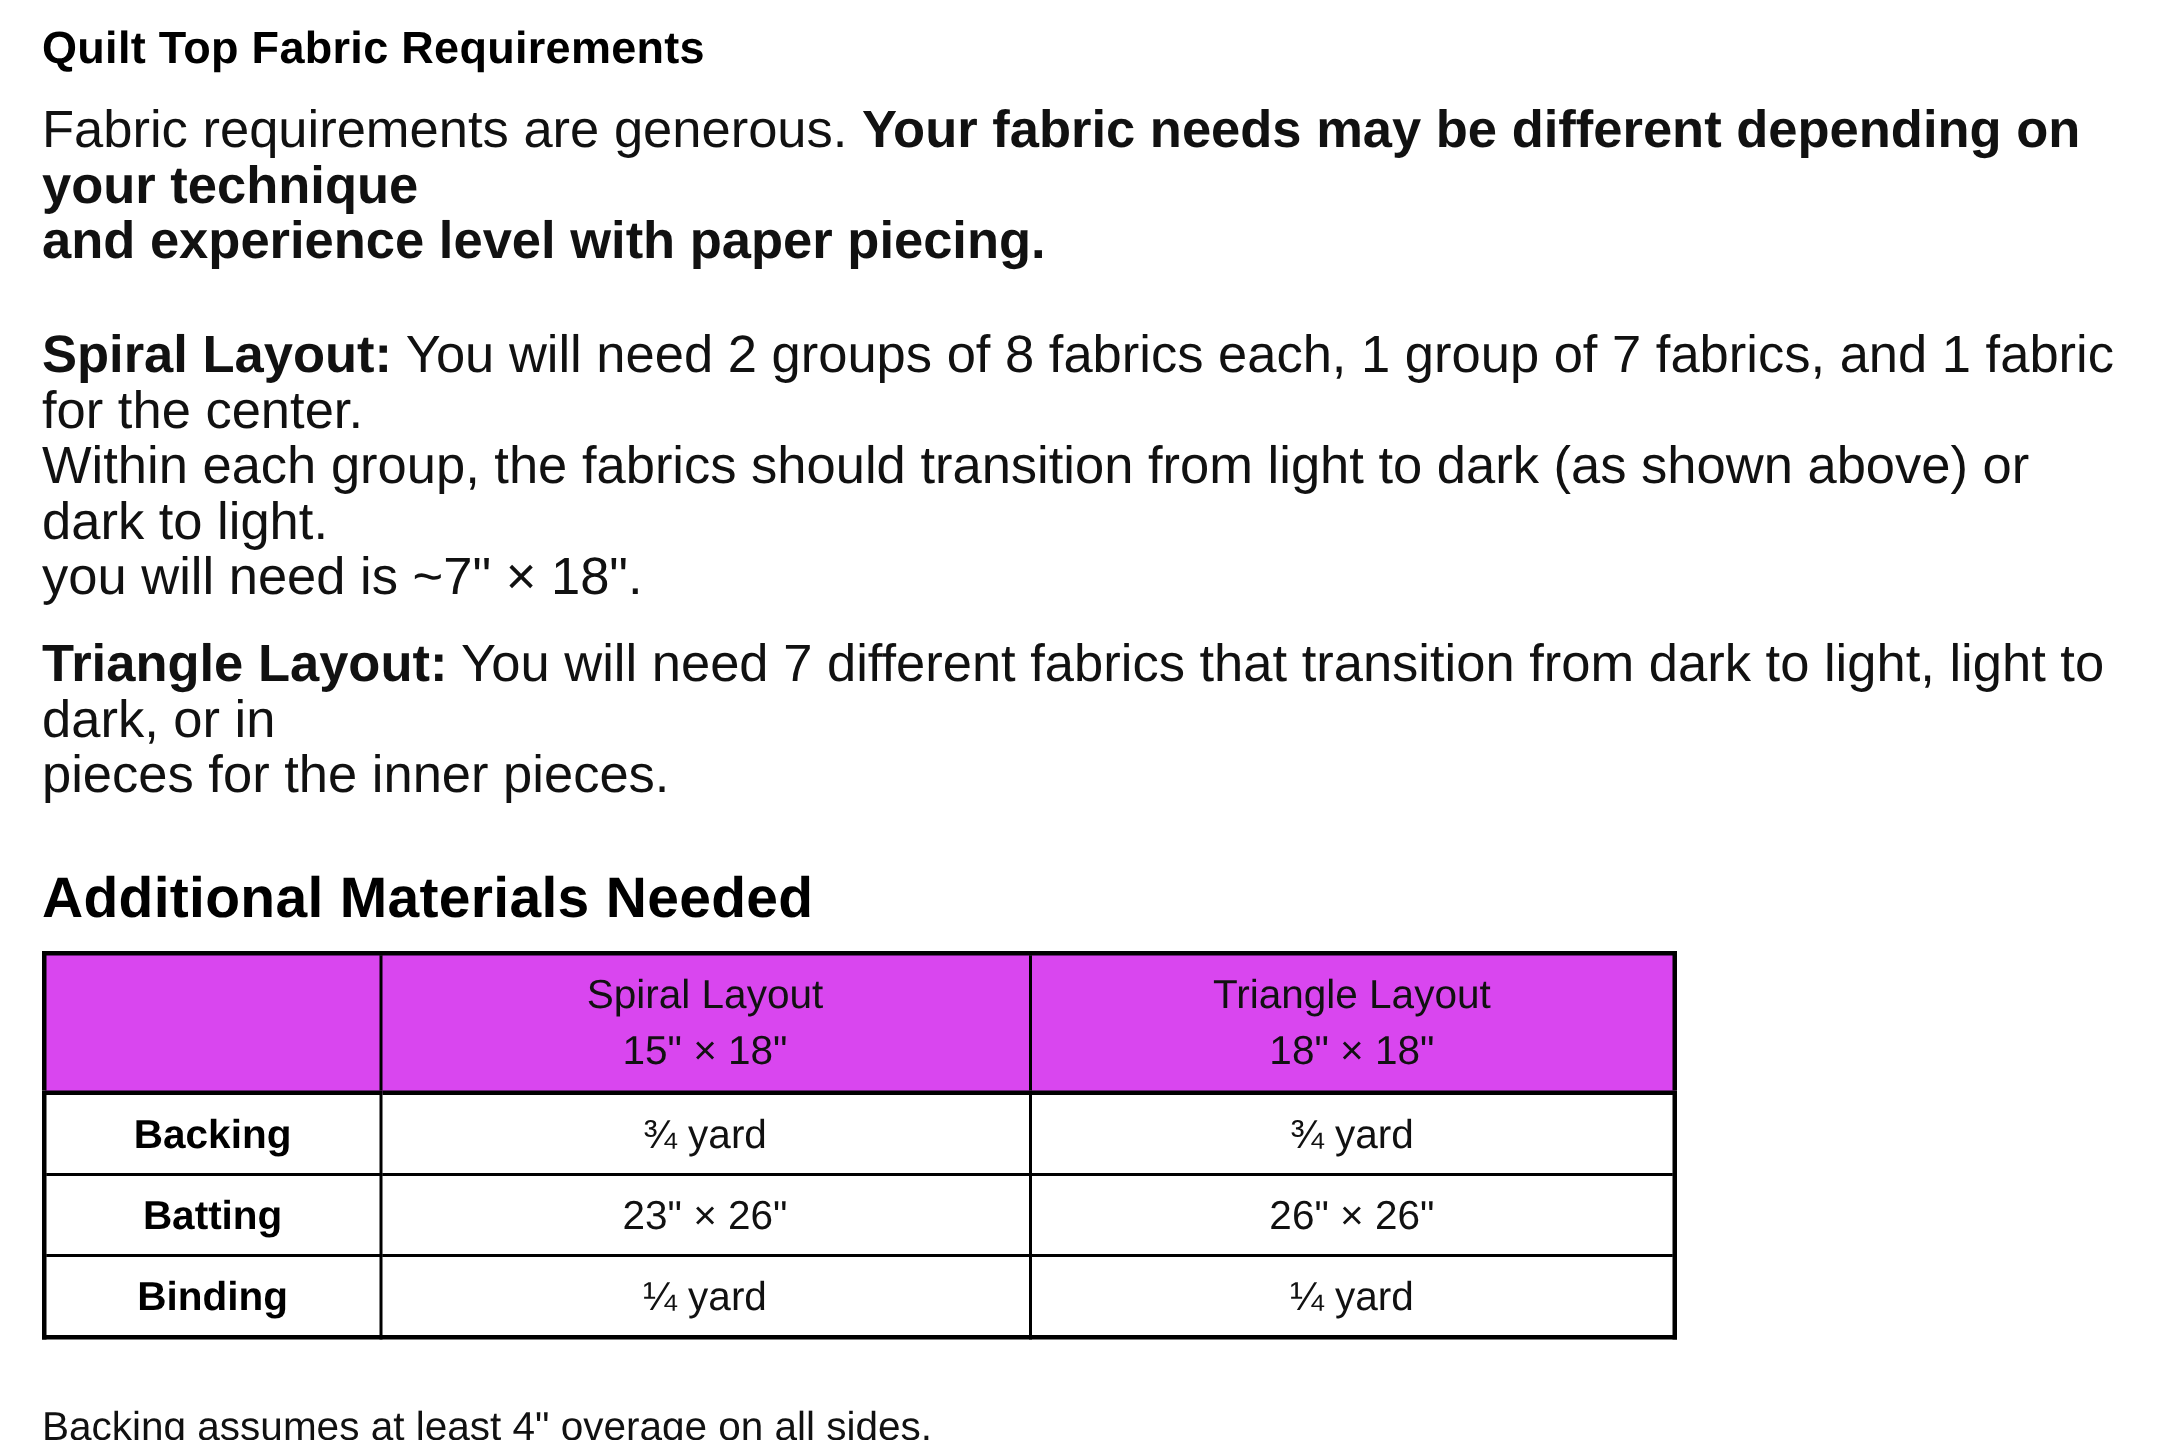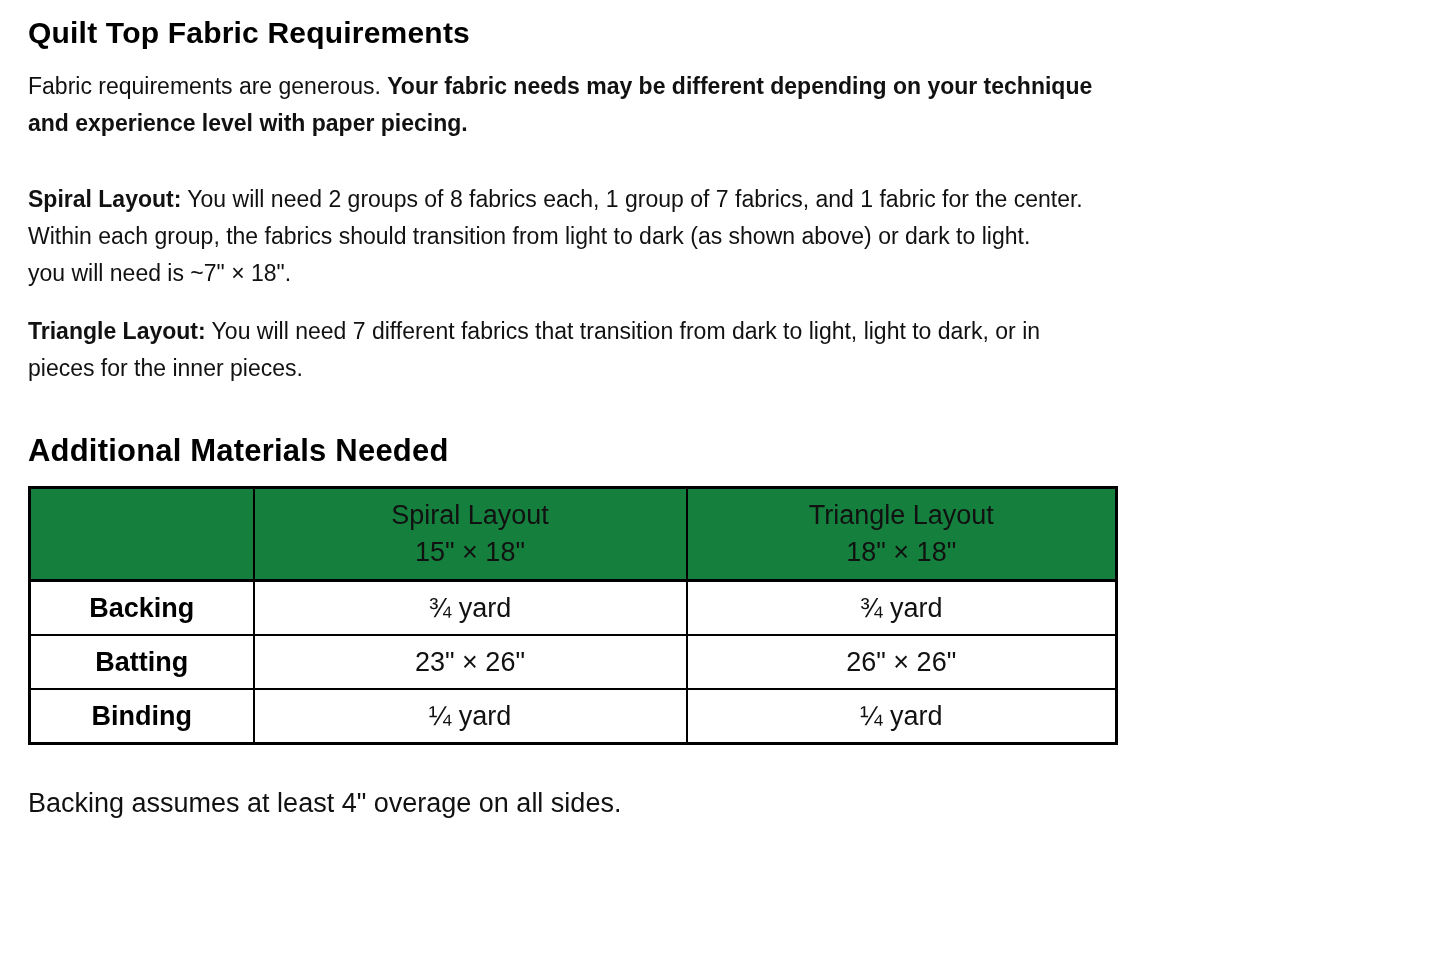--- a/index.html
+++ b/index.html
@@ -23,29 +23,29 @@
   h1.doc-heading {
     margin: 0;
     font-size: 30px;
     line-height: 38px;
     font-weight: 800;
     color: #000000;
     letter-spacing: 0.2px;
   }
   h2.doc-heading {
     margin: 45px 0 0 0;
-    font-size: 31px;
+    font-size: 38px;
     line-height: 38px;
     font-weight: 800;
     color: #000000;
     letter-spacing: 0.2px;
   }
   .para {
     margin: 0;
-    font-size: 23px;
+    font-size: 35px;
     line-height: 37px;
     font-weight: 400;
   }
   .para .line { display: block; }
   .intro { margin-top: 16px; }
   .spiral-para { margin-top: 39px; }
   .triangle-para { margin-top: 21px; }
   .b { font-weight: 700; }
   .lead-label { font-weight: 700; }
 
@@ -55,21 +55,21 @@
     table-layout: fixed;
     width: 1087px;
     font-size: 27px;
     color: #111111;
   }
   table.materials, table.materials th, table.materials td {
     border: 2px solid #000000;
   }
   table.materials { border-width: 3px; }
   table.materials thead th {
-    background: #15803d;
+    background: #d946ef;
     height: 88px;
     font-weight: 400;
     text-align: center;
     vertical-align: middle;
     line-height: 37px;
     border-bottom-width: 3px;
   }
   table.materials td {
     height: 52px;
     text-align: center;

